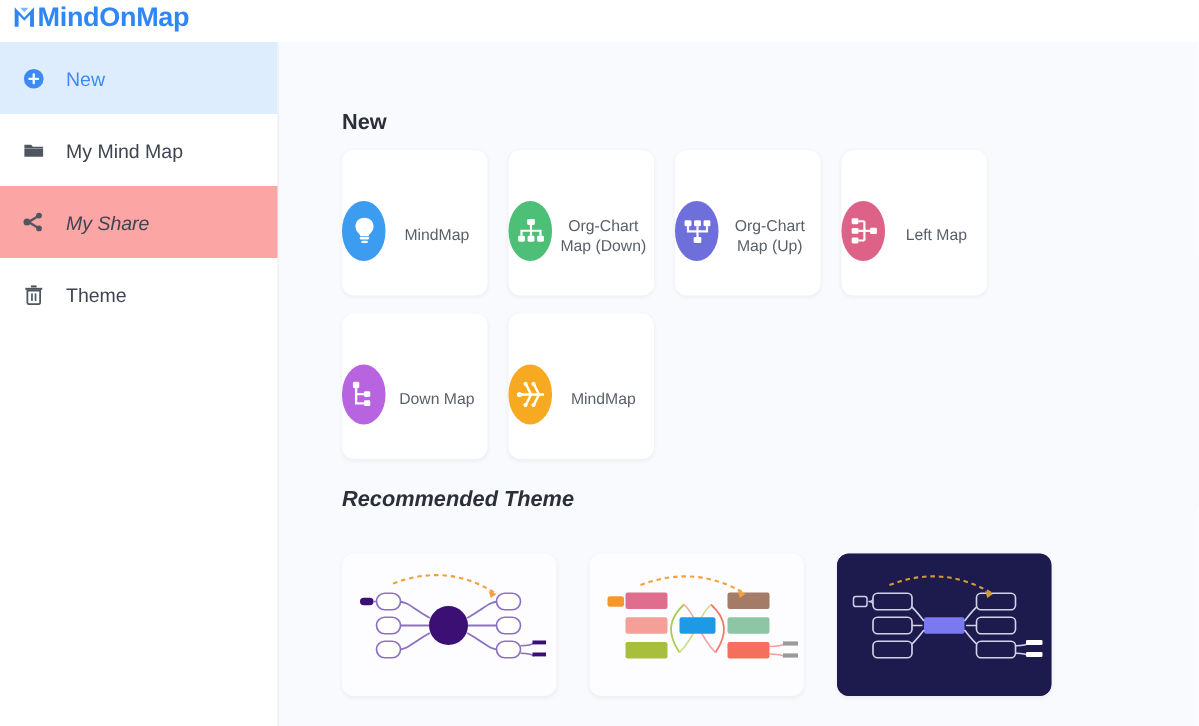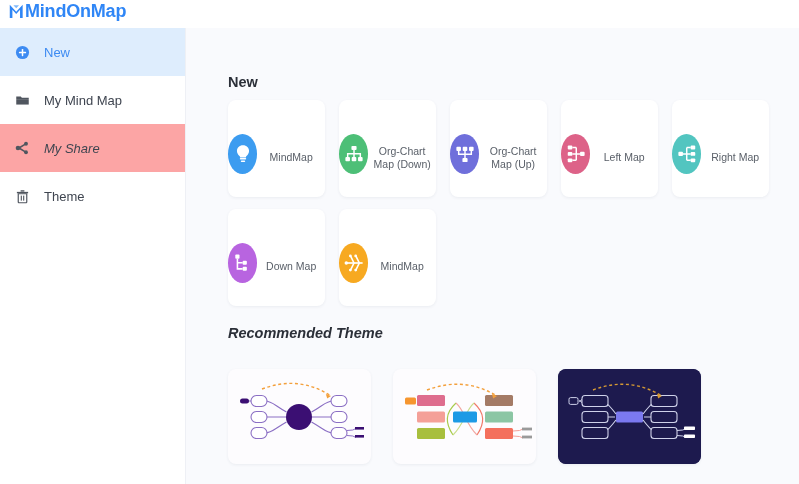--- a/index.html
+++ b/index.html
@@ -206,32 +206,20 @@
               <rect x="16.4" y="9.6" width="5" height="4.6" rx="1" fill="#fff"></rect>
               <rect x="3.0" y="2.8" width="5" height="4.2" rx="1" fill="#fff"></rect>
               <rect x="3.0" y="9.8" width="5" height="4.2" rx="1" fill="#fff"></rect>
               <rect x="3.0" y="16.8" width="5" height="4.2" rx="1" fill="#fff"></rect>
               <path d="M16.4 11.9h-4.1M12.3 4.9v14M12.3 4.9H8.0M12.3 11.9H8.0M12.3 18.9H8.0" stroke="#fff" stroke-width="1.6" fill="none"></path>
             </svg>
           </span>
           <span class="card-label">Left Map</span>
         </div>
 
-        <div class="card">
-          <span class="card-icon" style="background:#52c5c0">
-            <svg width="22" height="22" viewBox="0 0 24 24">
-              <rect x="2.6" y="9.6" width="5" height="4.6" rx="1" fill="#fff"></rect>
-              <rect x="16.0" y="2.8" width="5" height="4.2" rx="1" fill="#fff"></rect>
-              <rect x="16.0" y="9.8" width="5" height="4.2" rx="1" fill="#fff"></rect>
-              <rect x="16.0" y="16.8" width="5" height="4.2" rx="1" fill="#fff"></rect>
-              <path d="M7.6 11.9h4.1M11.7 4.9v14M11.7 4.9H16M11.7 11.9H16M11.7 18.9H16" stroke="#fff" stroke-width="1.6" fill="none"></path>
-            </svg>
-          </span>
-          <span class="card-label">Right Map</span>
-        </div>
       </div>
 
       <div class="row">
 
         <div class="card">
           <span class="card-icon" style="background:#b864e0">
             <svg width="22" height="22" viewBox="0 0 24 24">
               <rect x="3.6" y="2.8" width="4.6" height="4.6" rx="1" fill="#fff"></rect>
               <rect x="11.6" y="9.6" width="4.6" height="4.2" rx="1" fill="#fff"></rect>
               <rect x="11.6" y="16.2" width="4.6" height="4.2" rx="1" fill="#fff"></rect>

